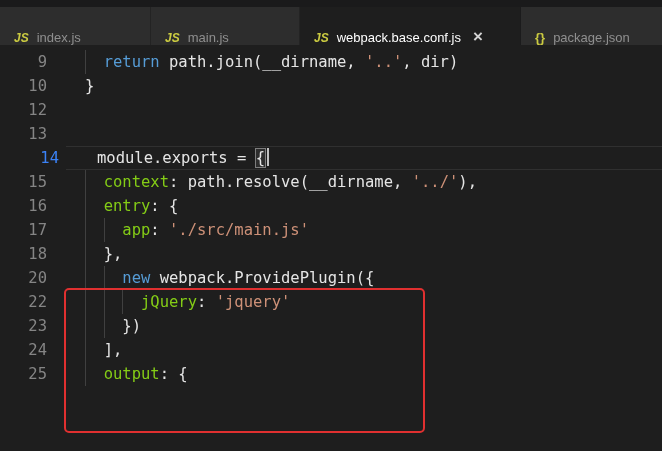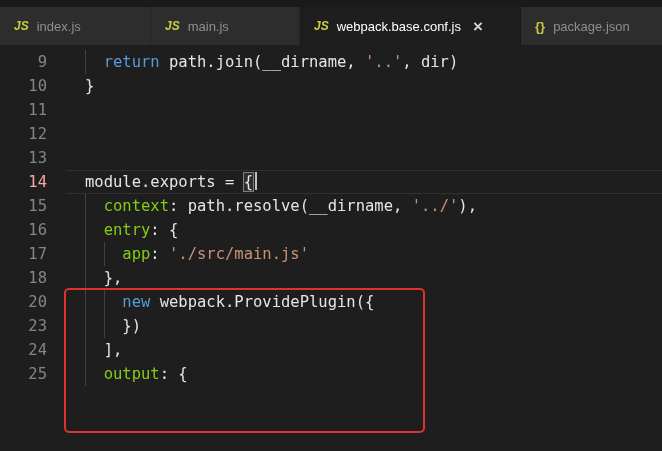--- a/index.html
+++ b/index.html
@@ -6,21 +6,21 @@
   body{
     width:662px;height:451px;overflow:hidden;position:relative;
     background:#1e1e1e;
     font-family:"Liberation Sans", sans-serif;
     -webkit-font-smoothing:antialiased;
   }
   
   .titlebar-strip{height:7px;background:#1a1a1b;}
   .tabbar{height:38px;background:#252526;display:flex;align-items:stretch;}
   .tab{
-    box-sizing:border-box;display:flex;align-items:center;
+    box-sizing:border-box;display:flex;align-items:flex-end;
     padding:0 12px 0 14px;background:#2d2d2d;color:#8f8f8f;
     font-size:13px;border-right:1px solid #232323;cursor:pointer;
     white-space:nowrap;overflow:hidden;
   }
   .tab.active{background:#1e1e1e;color:#ffffff;border-right:1px solid #1b1b1c;}
   .tab .ficon{flex:none;margin-right:8px;font-weight:bold;}
   .js-icon{color:#cbcb41;font-style:italic;font-size:12px;}
   .braces-icon{color:#cbcb41;font-size:13px;}
   .tab.preview .tab-label{}
   .tab-close{
@@ -32,21 +32,21 @@
   .code-line{
     position:relative;height:24px;display:flex;
     font-family:"DejaVu Sans Mono","Liberation Mono",monospace;
     font-size:15.5px;line-height:24px;white-space:pre;
   }
   .code-line .ln{
     flex:none;width:47px;text-align:right;color:#858585;
     user-select:none;
   }
   .code-line .codewrap{flex:1;padding-left:38px;color:#d4d4d4;}
-  .code-line.current .ln{color:#fca5a5;}
+  .code-line.current .ln{color:#3b82f6;padding-left:12px;}
   .code-line.current::before{
     content:"";position:absolute;left:66px;right:0;top:0;bottom:0;
     border-top:1px solid #303030;border-bottom:1px solid #303030;
     pointer-events:none;
   }
   .guide{position:absolute;top:0;bottom:0;width:1px;background:#404040;pointer-events:none;}
   .tok-k{color:#569cd6;}
   .tok-p{color:#84cc16;}
   .tok-s{color:#ce9178;}
   .tok-d{color:#e5e5e5;}
@@ -87,28 +87,28 @@
   <div class="tab preview" style="width:141px;border-right:none">
     <span class="ficon braces-icon">{}</span>
     <span class="tab-label">package.json</span>
   </div>
 </div>
 
 <div class="editor">
   <div>
       <div class="code-line"><span class="guide" style="left: 85px;"></span><span class="ln">9</span><span class="codewrap">  <span class="tok-k">return </span><span class="tok-d">path.join(__dirname, </span><span class="tok-s">'..'</span><span class="tok-d">, dir)</span></span></div>
       <div class="code-line"><span class="ln">10</span><span class="codewrap"><span class="tok-d">}</span></span></div>
-      <div class="code-line"><span class="ln">11</span><span class="codewrap"></span></div>
       <div class="code-line"><span class="ln">12</span><span class="codewrap"></span></div>
       <div class="code-line"><span class="ln">13</span><span class="codewrap"></span></div>
       <div class="code-line current"><span class="ln">14</span><span class="codewrap"><span class="tok-d">module.exports = </span><span class="tok-d tok-hl">{</span><span class="cursor"></span></span></div>
       <div class="code-line"><span class="guide" style="left: 85px;"></span><span class="ln">15</span><span class="codewrap">  <span class="tok-p">context</span><span class="tok-d">: path.resolve(__dirname, </span><span class="tok-s">'../'</span><span class="tok-d">),</span></span></div>
       <div class="code-line"><span class="guide" style="left: 85px;"></span><span class="ln">16</span><span class="codewrap">  <span class="tok-p">entry</span><span class="tok-d">: {</span></span></div>
       <div class="code-line"><span class="guide" style="left: 85px;"></span><span class="guide" style="left: 103.672px;"></span><span class="ln">17</span><span class="codewrap">    <span class="tok-p">app</span><span class="tok-d">: </span><span class="tok-s">'./src/main.js'</span></span></div>
       <div class="code-line"><span class="guide" style="left: 85px;"></span><span class="ln">18</span><span class="codewrap">  <span class="tok-d">},</span></span></div>
       <div class="code-line"><span class="guide" style="left: 85px;"></span><span class="guide" style="left: 103.672px;"></span><span class="ln">20</span><span class="codewrap">    <span class="tok-k">new</span><span class="tok-d"> webpack.ProvidePlugin({</span></span></div>
+      <div class="code-line"><span class="guide" style="left: 85px;"></span><span class="guide" style="left: 103.672px;"></span><span class="guide" style="left: 122.344px;"></span><span class="ln">22</span><span class="codewrap">      <span class="tok-p">jQuery</span><span class="tok-d">: </span><span class="tok-s">'jquery'</span></span></div>
       <div class="code-line"><span class="guide" style="left: 85px;"></span><span class="guide" style="left: 103.672px;"></span><span class="ln">23</span><span class="codewrap">    <span class="tok-d">})</span></span></div>
       <div class="code-line"><span class="guide" style="left: 85px;"></span><span class="ln">24</span><span class="codewrap">  <span class="tok-d">],</span></span></div>
       <div class="code-line"><span class="guide" style="left: 85px;"></span><span class="ln">25</span><span class="codewrap">  <span class="tok-p">output</span><span class="tok-d">: {</span></span></div>
     </div>
 </div>
 
 <div class="annotation-box" style="border-color: rgb(224, 48, 48);"></div>
 
 </body></html>

